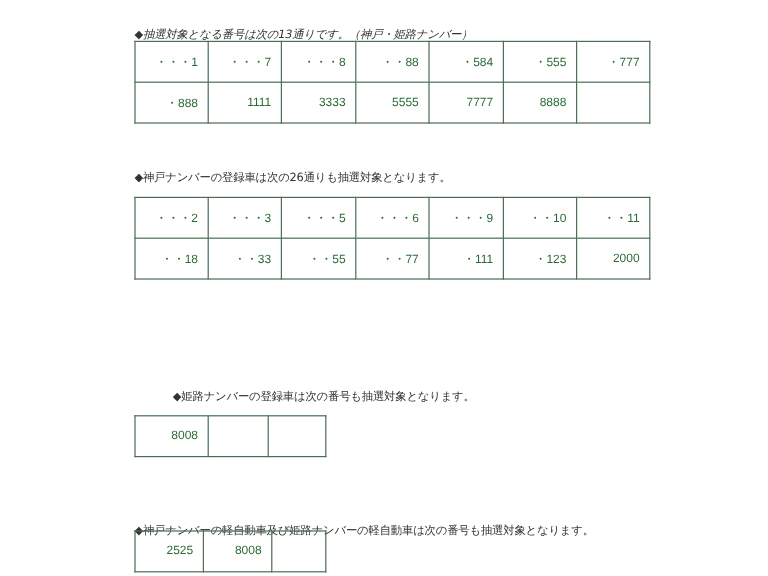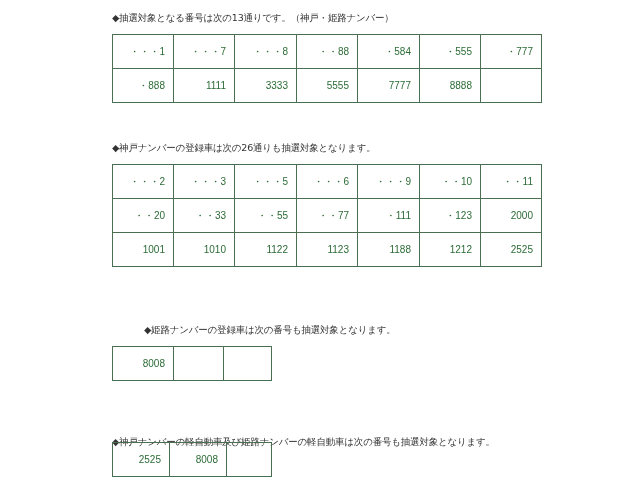--- a/index.html
+++ b/index.html
@@ -6,21 +6,21 @@
   body { width: 640px; height: 480px; position: relative; overflow: hidden;
          font-family: "DejaVu Sans", sans-serif; color: #333; }
   .heading { position: absolute; left: 112px; font-size: 9.5px; color: #333; white-space: nowrap; letter-spacing: -0.2px; }
   table { position: absolute; border-collapse: collapse; table-layout: fixed; }
   td { border: 1px solid #4a6e52; height: 33px; padding: 0 8px 0 0; text-align: right;
        font-family: "Liberation Sans", sans-serif; font-size: 10px; color: #2c6b36; vertical-align: middle; }
 </style>
 </head>
 <body>
 
-<div class="heading" style="top:12px;">◆抽選対象となる番号は次の13通りです。（神戸・姫路ナンバー）</div>
+<div class="heading" style="top:23px;font-style:italic;">◆抽選対象となる番号は次の13通りです。（神戸・姫路ナンバー）</div>
 <table style="left:112px; top:34px; width:429px;">
   <colgroup>
       <col style="width:61px">
       <col style="width:61px">
       <col style="width:62px">
       <col style="width:61px">
       <col style="width:62px">
       <col style="width:61px">
       <col style="width:61px">
     </colgroup>
@@ -61,36 +61,27 @@
       <tr>
     <td>・・・2</td>
     <td>・・・3</td>
     <td>・・・5</td>
     <td>・・・6</td>
     <td>・・・9</td>
     <td>・・10</td>
     <td>・・11</td>
   </tr>
   <tr>
-    <td>・・20</td>
+    <td>・・18</td>
     <td>・・33</td>
     <td>・・55</td>
     <td>・・77</td>
     <td>・111</td>
     <td>・123</td>
     <td>2000</td>
-  </tr>
-  <tr>
-    <td>1001</td>
-    <td>1010</td>
-    <td>1122</td>
-    <td>1123</td>
-    <td>1188</td>
-    <td>1212</td>
-    <td>2525</td>
   </tr>
 </tbody>
   </table>
 
 <div class="heading" style="top:324px;margin-left:32px;">◆姫路ナンバーの登録車は次の番号も抽選対象となります。</div>
 <table style="left:112px; top:346px; width:159px;">
   <colgroup>
       <col style="width:61px">
       <col style="width:50px">
       <col style="width:48px">

